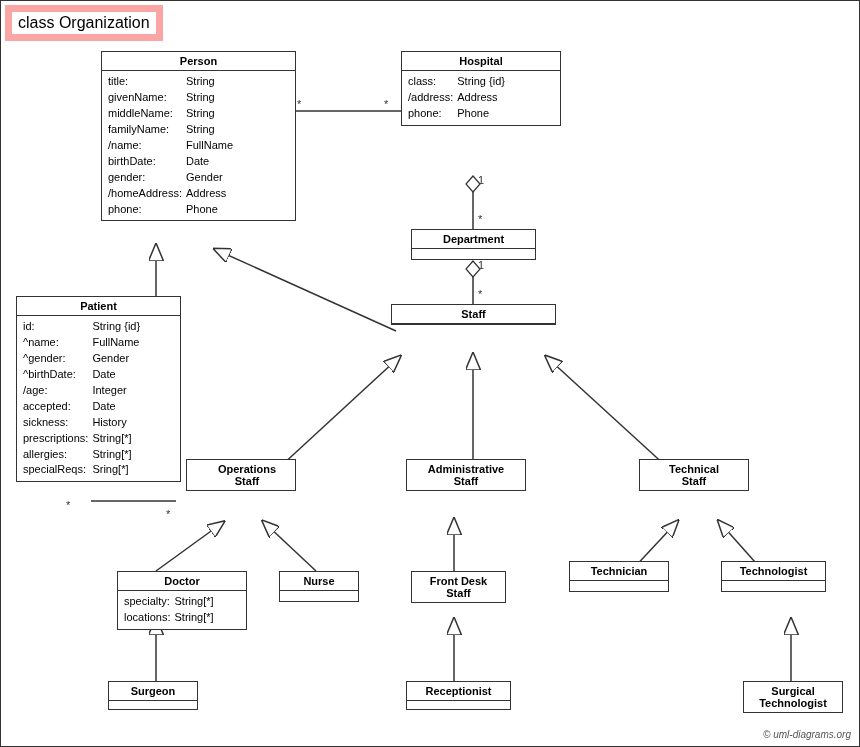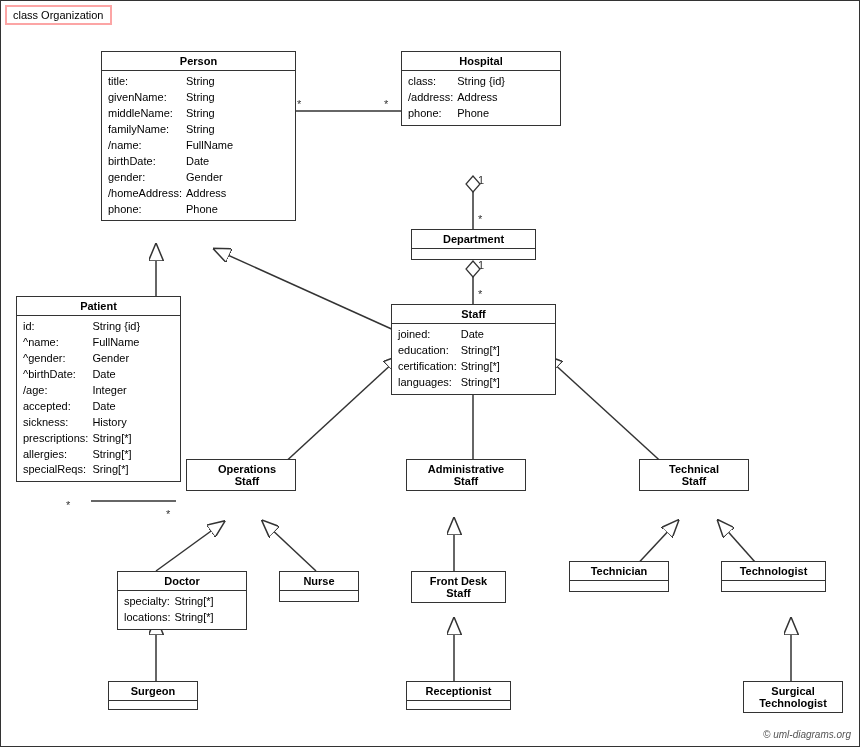--- a/index.html
+++ b/index.html
@@ -16,23 +16,23 @@
       width: 860px;
       height: 747px;
       position: relative;
       border: 1px solid #333;
     }
     .diagram-label {
       position: absolute;
       top: 4px;
       left: 4px;
       background: #fff;
-      border: 2px solid #fca5a5;
+      border: 7px solid #fca5a5;
       padding: 2px 6px;
-      font-size: 11px;
+      font-size: 16px;
     }
     
     .uml-class {
       position: absolute;
       border: 1px solid #333;
       background: #fff;
       text-align: left;
     }
     .uml-class-title {
       border-bottom: 1px solid #333;
@@ -259,42 +259,20 @@
               <td>specialReqs:</td>
               <td>Sring[*]</td>
             </tr>
       </tbody>
         </table>
     </div>
   </div>
 
   <div class="uml-class" style="left:390px; top:303px; width:165px;">
     <div class="uml-class-title italic">Staff</div>
-    <div class="uml-class-body">
-      <table>
-        <tbody>
-            <tr>
-              <td>joined:</td>
-              <td>Date</td>
-            </tr>
-        <tr>
-              <td>education:</td>
-              <td>String[*]</td>
-            </tr>
-        <tr>
-              <td>certification:</td>
-              <td>String[*]</td>
-            </tr>
-        <tr>
-              <td>languages:</td>
-              <td>String[*]</td>
-            </tr>
-      </tbody>
-        </table>
-    </div>
   </div>
 
   <div class="uml-class" style="left:185px; top:458px; width:110px; text-align:center;padding-left:12px;">
     <div class="uml-class-title italic" style="border-bottom:none;">Operations<br>Staff</div>
   </div>
 
   <div class="uml-class" style="left:405px; top:458px; width:120px; text-align:center;">
     <div class="uml-class-title italic" style="border-bottom:none;">Administrative<br>Staff</div>
   </div>
 

